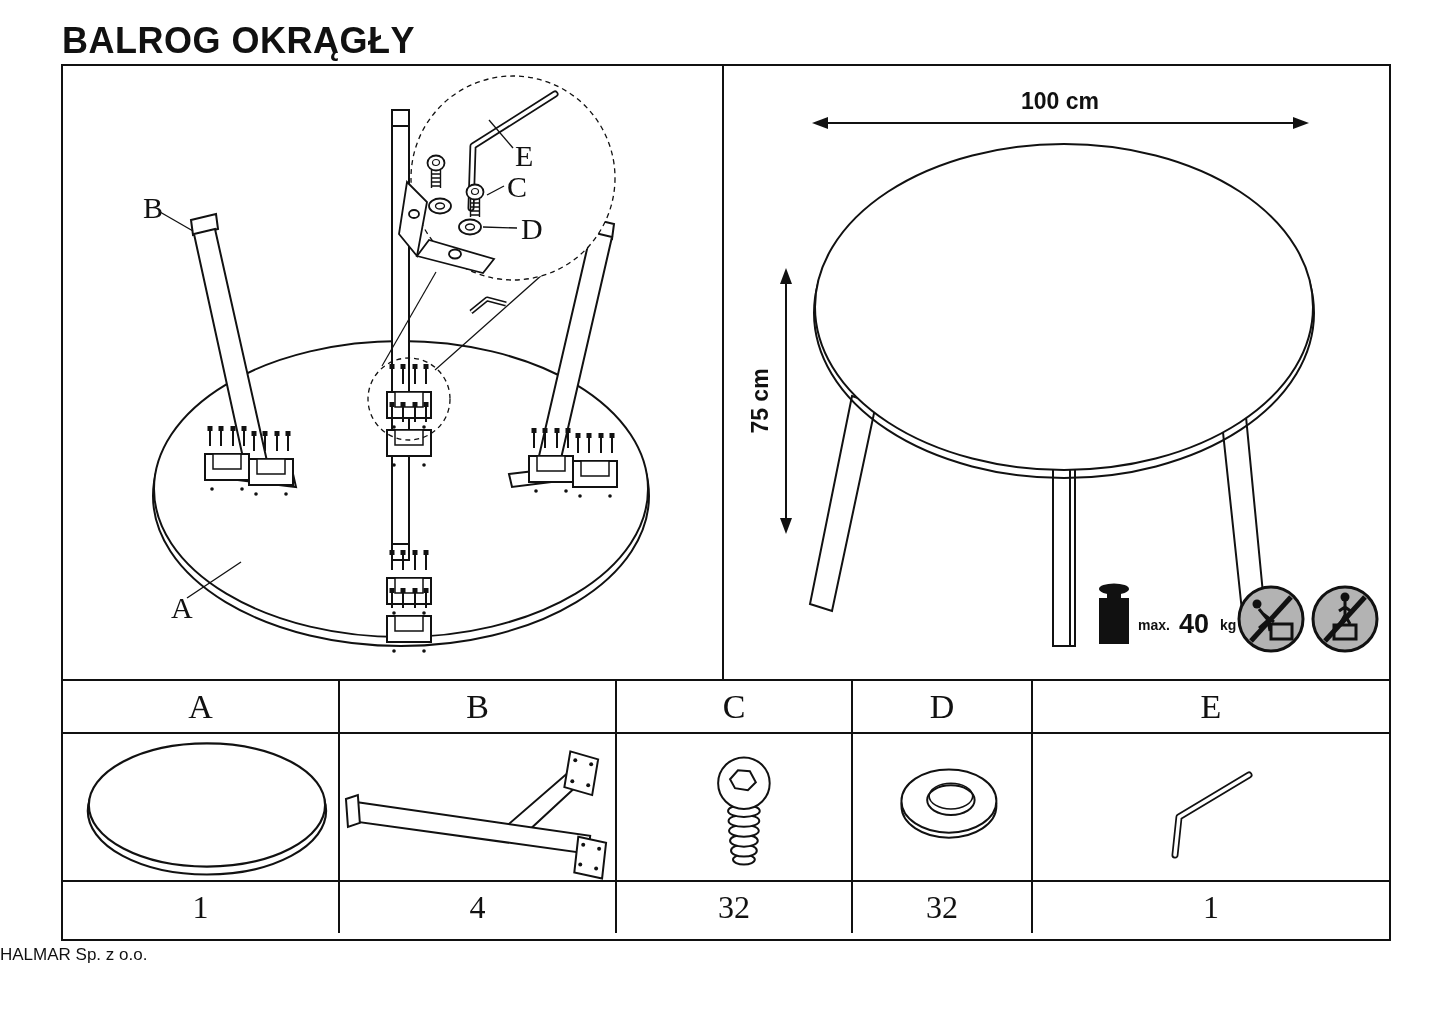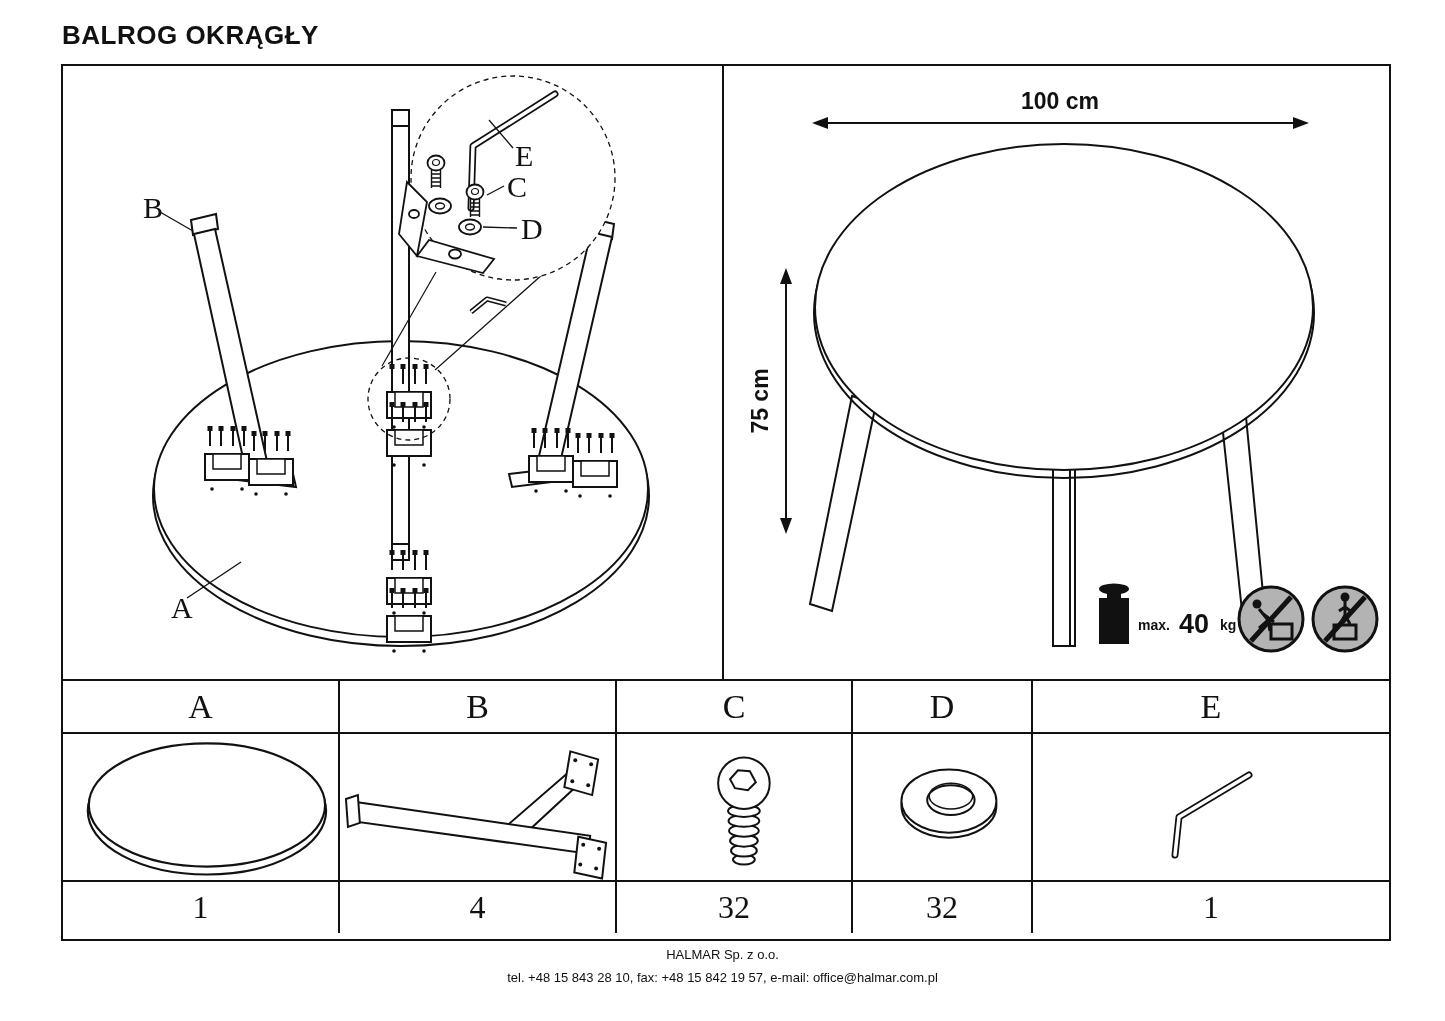--- a/index.html
+++ b/index.html
@@ -1,30 +1,30 @@
 <!DOCTYPE html>
 <html><head>
 <meta charset="utf-8">
 <style>
   html,body{margin:0;padding:0;background:#fff;}
   .page{position:relative;width:1445px;height:1021px;background:#fff;
         font-family:"Liberation Sans",sans-serif;color:#111;overflow:hidden;}
-  .title{position:absolute;left:62px;top:20px;font-size:26px;font-weight:bold;letter-spacing:.5px;}
+  .title{position:absolute;left:62px;top:20px;font-size:36px;font-weight:bold;letter-spacing:.5px;}
   .frame{position:absolute;left:61px;top:64px;width:1330px;height:877px;border:2px solid #111;
          box-sizing:border-box;display:grid;grid-template-rows:613px 53px 148px 53px;}
   .panels{display:grid;grid-template-columns:661px 1fr;}
   .panel{position:relative;overflow:hidden;text-decoration:underline;}
   .panel-left{border-right:2px solid #111;}
   .trow{display:grid;grid-template-columns:277px 277px 236px 180px 1fr;border-top:2px solid #111;}
   .tcell{display:flex;align-items:center;justify-content:center;border-right:2px solid #111;overflow:hidden;}
   .tcell:last-child{border-right:none;}
   .serif{font-family:"Liberation Serif",serif;}
   .head-cell{font-size:34px;}
   .qty-cell{font-size:32px;}
-  .footer{position:absolute;left:0;top:944px;width:100%;text-align:center;font-size:13px;line-height:22.5px;}
+  .footer{position:absolute;left:0;top:944px;width:100%;font-size:17px;line-height:22.5px;}
   .serif-label{font-family:"Liberation Serif",serif;font-size:30px;fill:#111;}
   .dim-label{font-family:"Liberation Sans",sans-serif;font-weight:bold;font-size:23px;fill:#111;}
   .load-small{font-family:"Liberation Sans",sans-serif;font-weight:bold;font-size:14px;fill:#111;}
   .load-big{font-family:"Liberation Sans",sans-serif;font-weight:bold;font-size:27px;fill:#111;}
 </style>
 </head>
 <body>
 
 <div class="page">
 
@@ -262,16 +262,15 @@
       <div class="tcell serif qty-cell">1</div>
       <div class="tcell serif qty-cell">4</div>
       <div class="tcell serif qty-cell">32</div>
       <div class="tcell serif qty-cell">32</div>
       <div class="tcell serif qty-cell">1</div>
     </div>
   </div>
 
   <div class="footer">
     <div>HALMAR Sp. z o.o.</div>
-    <div>tel. +48 15 843 28 10, fax: +48 15 842 19 57, e-mail: office@halmar.com.pl</div>
   </div>
 
 </div>
 
 </body></html>

